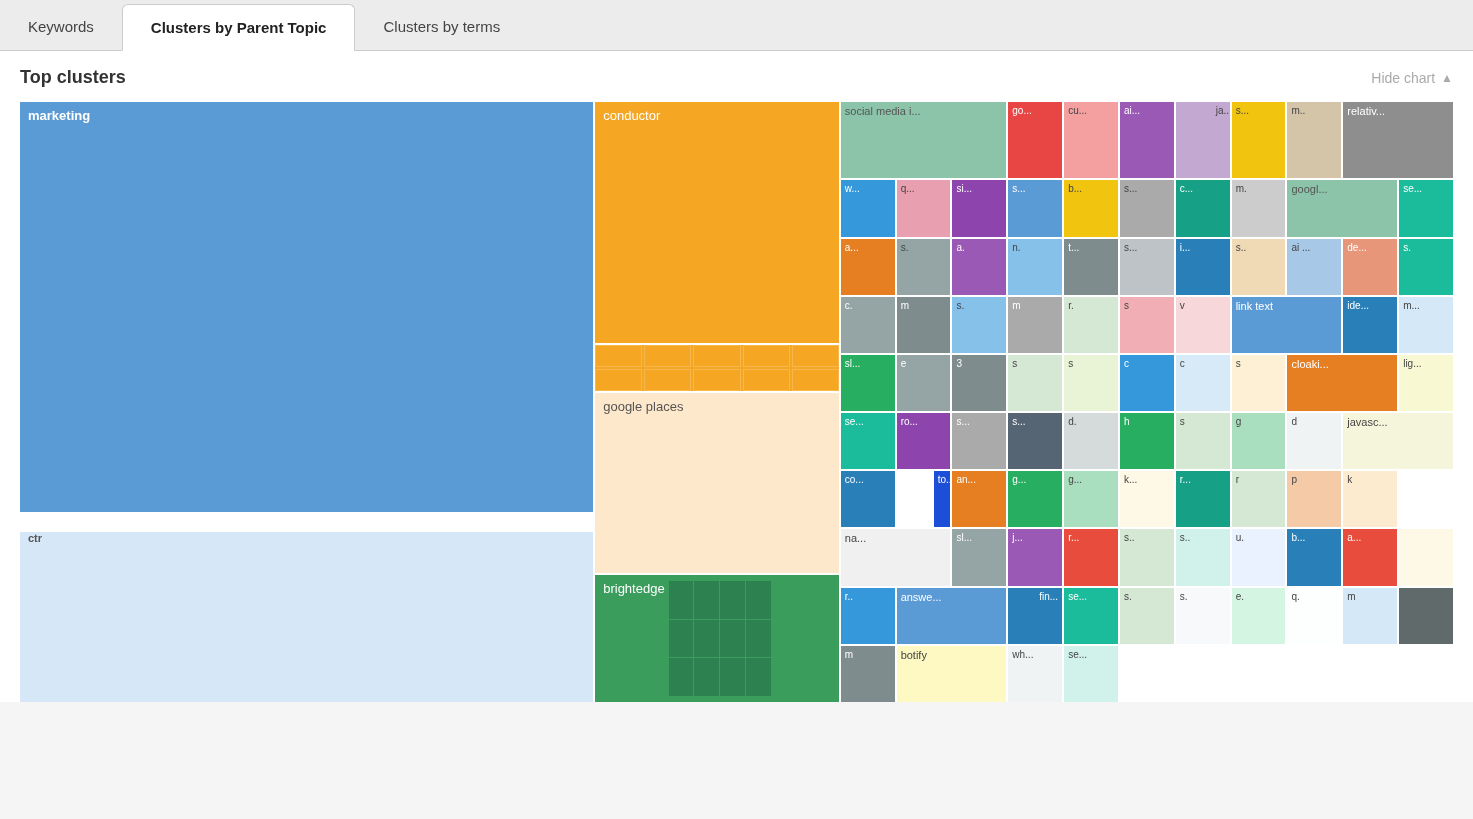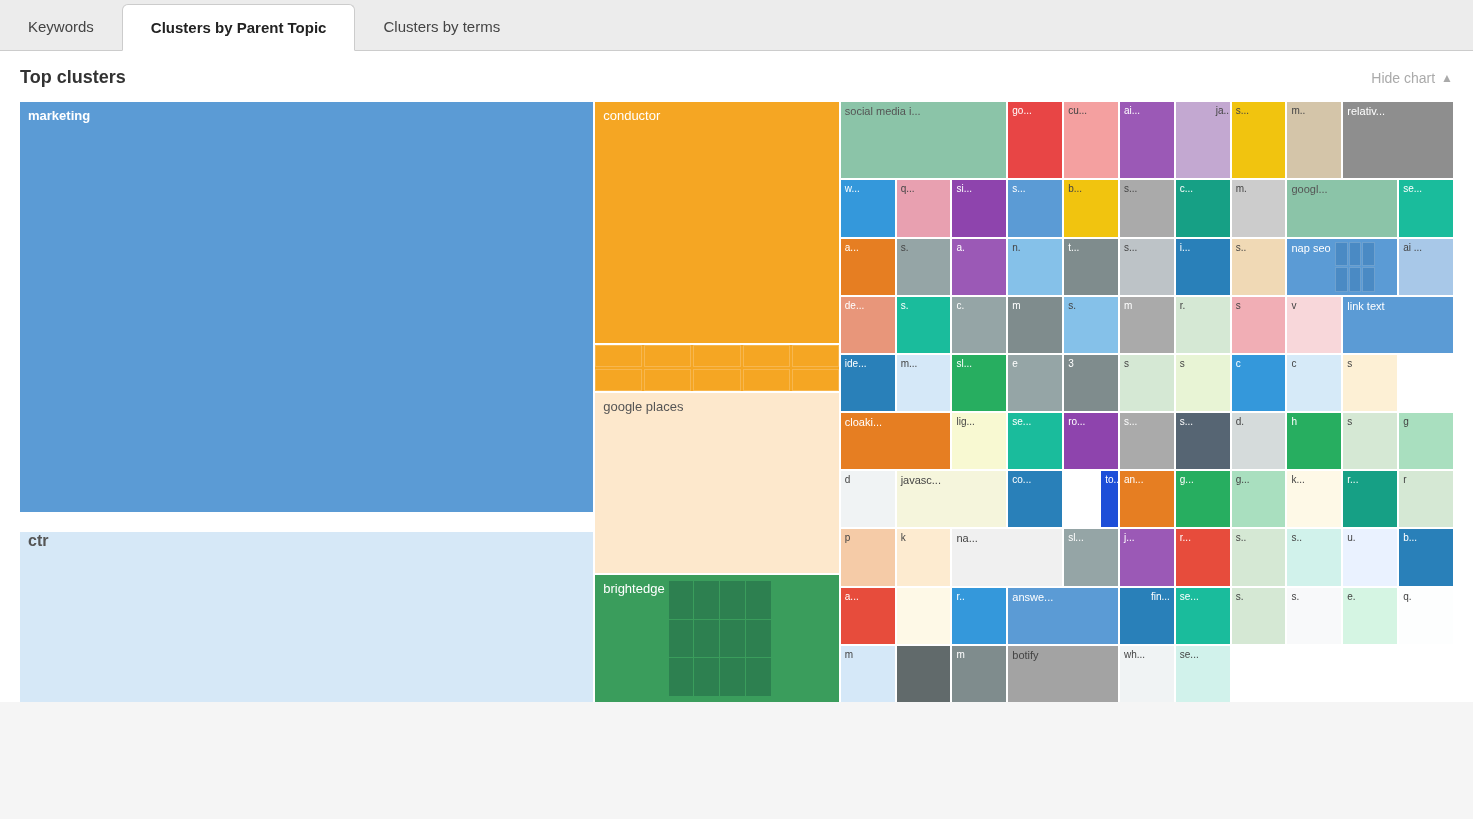--- a/index.html
+++ b/index.html
@@ -82,21 +82,21 @@
       color: #fff;
       padding: 6px 8px;
       font-size: 13px;
       flex: 3.5;
       position: relative;
     }
     .cell-ctr {
       background: #d6e8f7;
       color: #555;
       padding: 0 8px;
-      font-size: 16px;
+      font-size: 11px;
       flex: 1.5;
     }
 
     
     .col-mid {
       display: flex;
       flex-direction: column;
       width: 17%;
       gap: 2px;
       flex-shrink: 0;
@@ -263,21 +263,21 @@
     .se-teal6 { background: #1abc9c; font-size: 10px; }
     .s-lt8 { background: #d5e8d4; dark-text: true; font-size: 10px; }
     .s-lt9 { background: #f8f9fa; dark-text: true; font-size: 10px; }
     .e-lt { background: #d5f5e3; dark-text: true; font-size: 10px; }
     .q-lt { background: #fdfefe; dark-text: true; font-size: 10px; }
     .m-lt3 { background: #d5e8f8; dark-text: true; font-size: 10px; }
     .gray-dk2 { background: #616a6b; font-size: 10px; }
     .m2 { background: #7f8c8d; font-size: 10px; }
 
     
-    .botify-lt { background: #a3a3a3; dark-text: true; grid-column: span 2; font-size: 11px; color: #555; }
+    .botify-lt { background: #fef9c3; dark-text: true; grid-column: span 2; font-size: 11px; color: #555; }
     .wh-lt { background: #f0f3f4; dark-text: true; font-size: 10px; }
     .se-lt { background: #d1f2eb; dark-text: true; font-size: 10px; }
 
     
     .brightedge-inner {
       display: grid;
       grid-template-columns: repeat(4, 1fr);
       grid-template-rows: repeat(3, 1fr);
       gap: 1px;
       width: 45%;
@@ -471,31 +471,20 @@
       <div class="gc s-ltgray2 dark-text">
           <span>s...</span>
         </div>
       <div class="gc i-blue3">
           <span>i...</span>
         </div>
       <div class="gc s-tan2 dark-text">
           <span>s..</span>
         </div>
 
-      <div class="gc nap-seo">
-        <span>nap seo</span>
-        <div class="nap-sub">
-          <div class="nap-sub-cell"></div>
-          <div class="nap-sub-cell"></div>
-          <div class="nap-sub-cell"></div>
-          <div class="nap-sub-cell"></div>
-          <div class="nap-sub-cell"></div>
-          <div class="nap-sub-cell"></div>
-        </div>
-      </div>
       <div class="gc ai-lt dark-text">
           <span>ai ...</span>
         </div>
       <div class="gc de-salmon">
           <span>de...</span>
         </div>
       <div class="gc s-teal3">
           <span>s.</span>
         </div>
       <div class="gc c-gray5">

